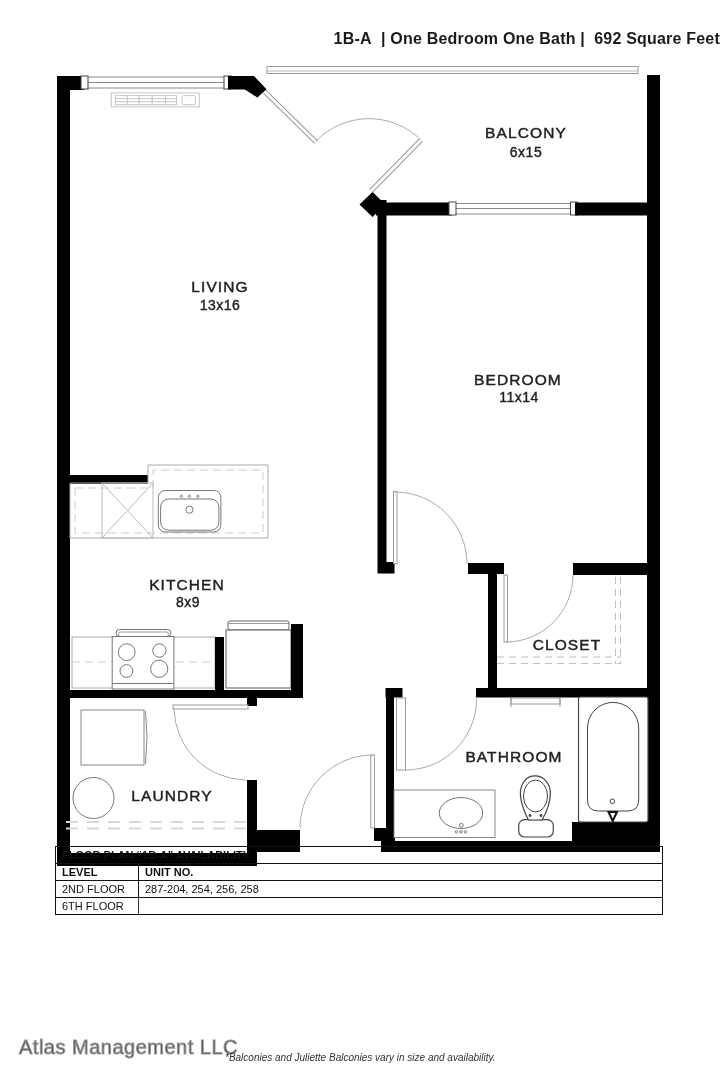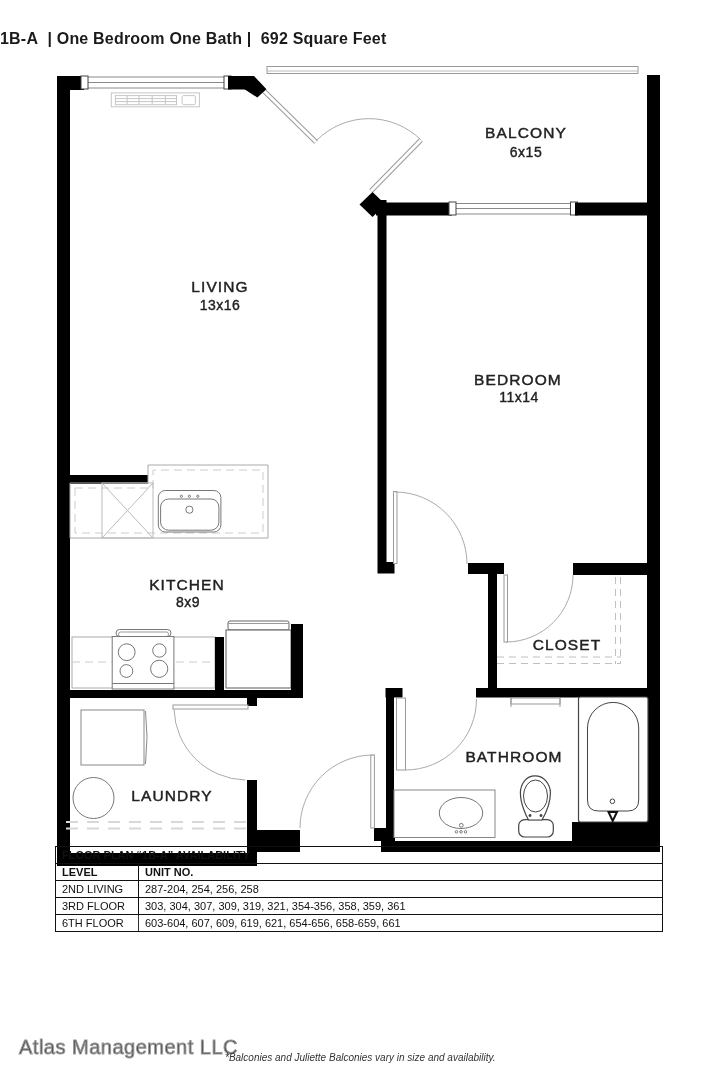--- a/index.html
+++ b/index.html
@@ -4,21 +4,21 @@
 <style>
 html,body{margin:0;padding:0}
 body{width:720px;height:1080px;background:#fff;font-family:"Liberation Sans",sans-serif;position:relative;overflow:hidden;filter:grayscale(1)}
 .abs{position:absolute}
 .rl{font-size:15.5px;letter-spacing:1.1px;fill:#222;stroke:#222;stroke-width:0.45px}
 .rd{font-size:14px;letter-spacing:0.5px;fill:#222;stroke:#222;stroke-width:0.4px}
 </style>
 </head>
 <body>
 
-<div class="abs" style="left:0;top:30px;width:720px;text-align:left;font-size:16px;font-weight:bold;color:#1b1b1b;letter-spacing:0.2px">1B-A&nbsp; | One Bedroom One Bath |&nbsp; 692 Square Feet</div>
+<div class="abs" style="left:0;top:30px;width:720px;text-align:right;font-size:16px;font-weight:bold;color:#1b1b1b;letter-spacing:0.2px">1B-A&nbsp; | One Bedroom One Bath |&nbsp; 692 Square Feet</div>
 
 <svg class="abs" style="left:0;top:0" width="720" height="1080" viewBox="0 0 720 1080">
 
 <rect x="57" y="76" width="13" height="790" fill="#000"></rect>
 
 <rect x="57" y="76" width="27" height="14" fill="#000"></rect>
 
 <g>
 <rect x="84" y="77" width="144" height="11" fill="#fff" stroke="#8a8a8a" stroke-width="1"></rect>
 <line x1="84" y1="82.5" x2="228" y2="82.5" stroke="#8a8a8a" stroke-width="1"></line>
@@ -252,32 +252,27 @@
 
 <div style="height:16px;line-height:16px;border-bottom:1px solid #111;font-weight:bold;padding-left:6px">FLOOR PLAN “1B-A” AVAILABILITY</div>
 
 <div style="height:16px;line-height:16px;border-bottom:1px solid #111;font-weight:bold;display:flex">
       <span style="width:76px;padding-left:6px;border-right:1px solid #111">LEVEL</span>
       <span style="padding-left:6px">UNIT NO.</span>
     </div>
 
 
 <div style="height:16px;line-height:16px;border-bottom:1px solid #111;display:flex">
-      <span style="width:76px;padding-left:6px;border-right:1px solid #111">2ND LIVING</span>
+      <span style="width:76px;padding-left:6px;border-right:1px solid #111">2ND FLOOR</span>
       <span style="padding-left:6px">287-204, 254, 256, 258</span>
     </div>
 
-<div style="height:16px;line-height:16px;border-bottom:1px solid #111;display:flex">
-      <span style="width:76px;padding-left:6px;border-right:1px solid #111">3RD FLOOR</span>
-      <span style="padding-left:6px">303, 304, 307, 309, 319, 321, 354-356, 358, 359, 361</span>
-    </div>
 
 
 
 <div style="height:16px;line-height:16px;display:flex">
       <span style="width:76px;padding-left:6px;border-right:1px solid #7f1d1d">6TH FLOOR</span>
-      <span style="padding-left:6px">603-604, 607, 609, 619, 621, 654-656, 658-659, 661</span>
     </div>
 </div>
 
 <div class="abs" style="left:19px;top:1036px;font-size:20px;letter-spacing:0.5px;color:#6d28d9;-webkit-text-stroke:1px #9a9a9a">Atlas Management LLC</div>
 
 <div class="abs" style="left:225px;top:1052px;font-size:10px;font-style:italic;color:#333">*Balconies and Juliette Balconies vary in size and availability.</div>
 
 </body></html>

